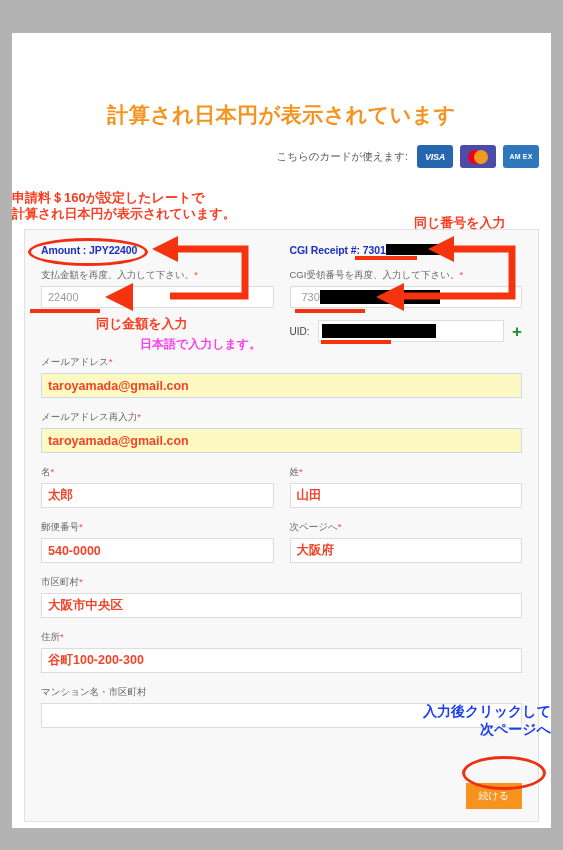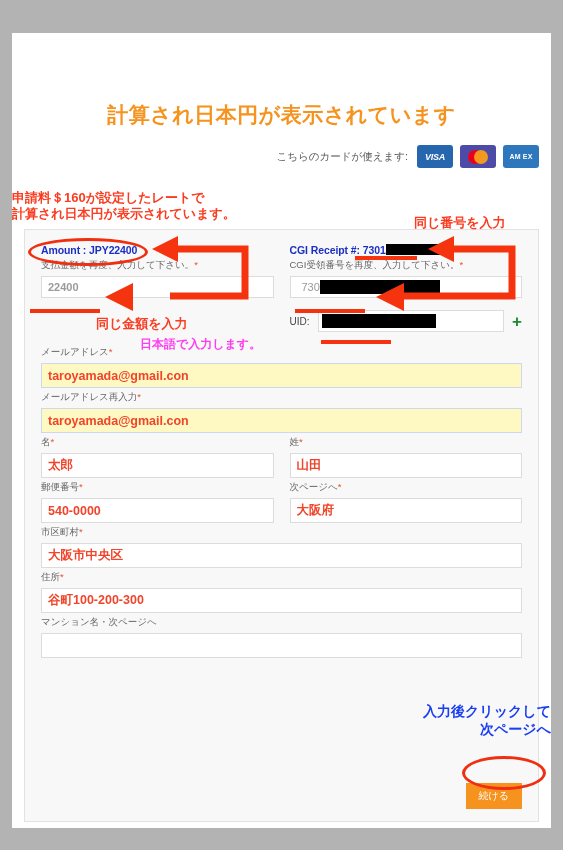--- a/index.html
+++ b/index.html
@@ -80,21 +80,21 @@
   }
   .redact {
     display: inline-block;
     background: #000;
     height: 11px;
     vertical-align: -1px;
   }
   .fld-label {
     font-size: 9.5px;
     color: #666;
-    margin-top: 3px;
+    margin-top: 13px;
     margin-bottom: 4px;
     white-space: nowrap;
   }
   .req { color: #e8542a; font-size: 9.5px; }
 
   .inp {
     width: 100%;
     height: 22px;
     border: 1px solid #dcdcdc;
     background: #fff;
@@ -102,21 +102,21 @@
     color: #f0452a;
     font-weight: bold;
     padding: 0 6px;
     line-height: 20px;
     font-family: "Liberation Sans", "DejaVu Sans", sans-serif;
     outline: none;
     display: block;
   }
   .inp.tall { height: 25px; line-height: 23px; font-size: 12.5px; }
   .inp.autofill { background: #fef9c3; border-color: #cdd8ee; }
-  .inp.gray-val { color: #9a9a9a; font-weight: bold; }
+  .inp.gray-val { color: #9a9a9a; font-weight: normal; }
   .inp.empty { color: #333; font-weight: normal; }
 
   .uid-row {
     display: flex;
     align-items: center;
     gap: 8px;
     margin-top: 12px;
   }
   .uid-label { font-size: 10px; color: #444; }
   .uid-box {
@@ -276,21 +276,21 @@
         <div class="fld-label">
           <span>市区町村</span><span class="req">*</span>
         </div>
         <input class="inp tall" value="大阪市中央区" style="">
 
         <div class="fld-label">
           <span>住所</span><span class="req">*</span>
         </div>
         <input class="inp tall" value="谷町100-200-300" style="">
 
-        <div class="fld-label">マンション名・次ページへ</div>
+        <div class="fld-label">マンション名・市区町村</div>
         <input class="inp tall empty" value="" style="">
 
       </div>
 
       <div class="submit-zone">
         <button class="btn-continue">続ける</button>
       </div>
     </div>
   </div>
 

